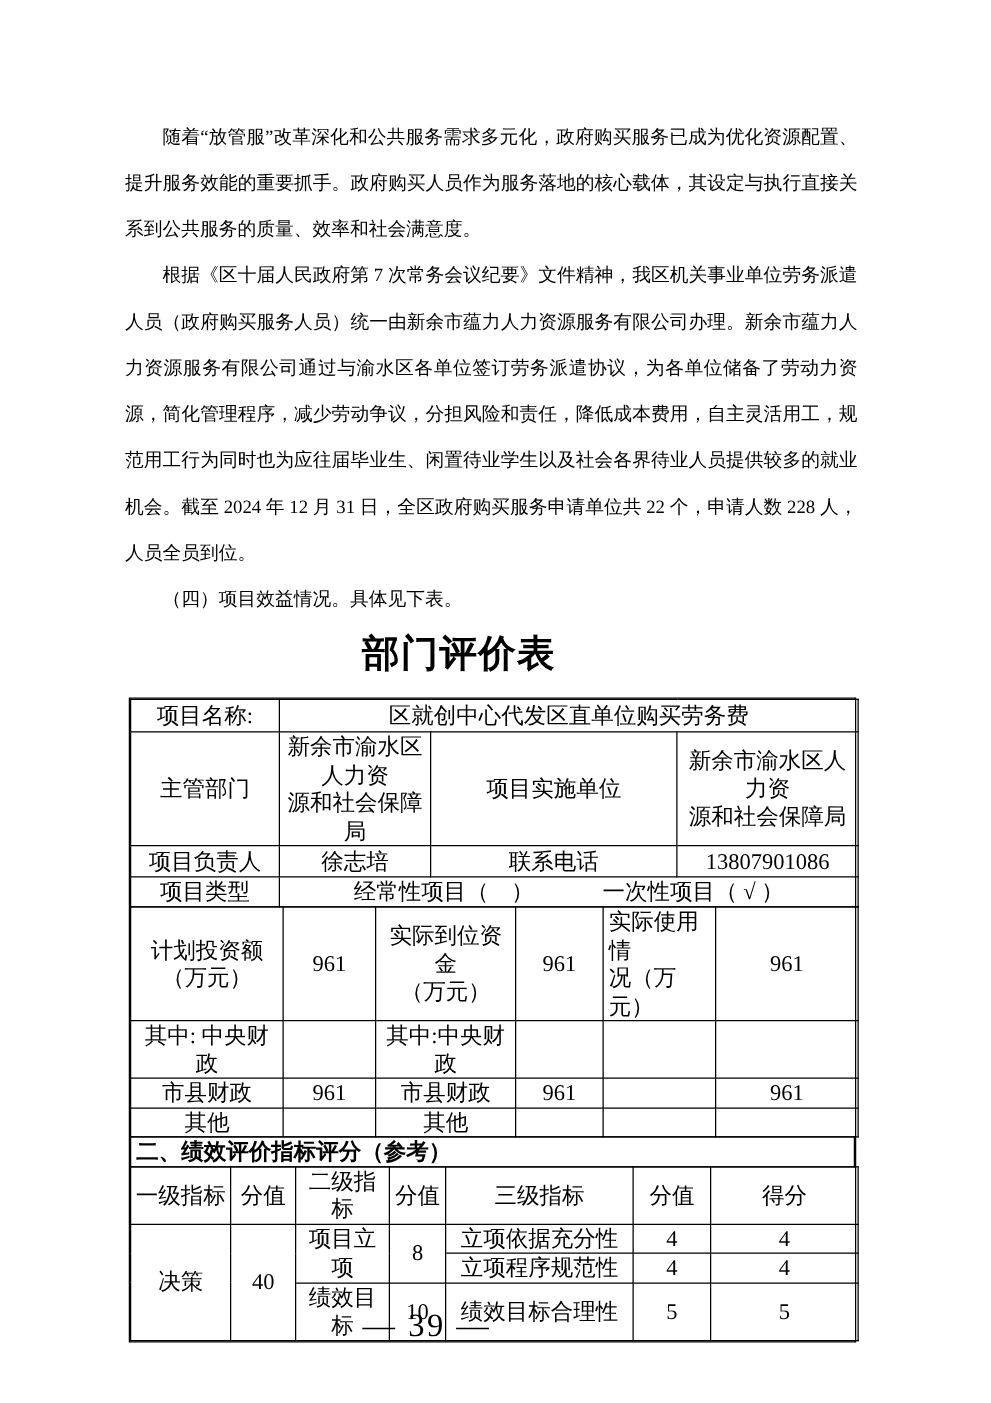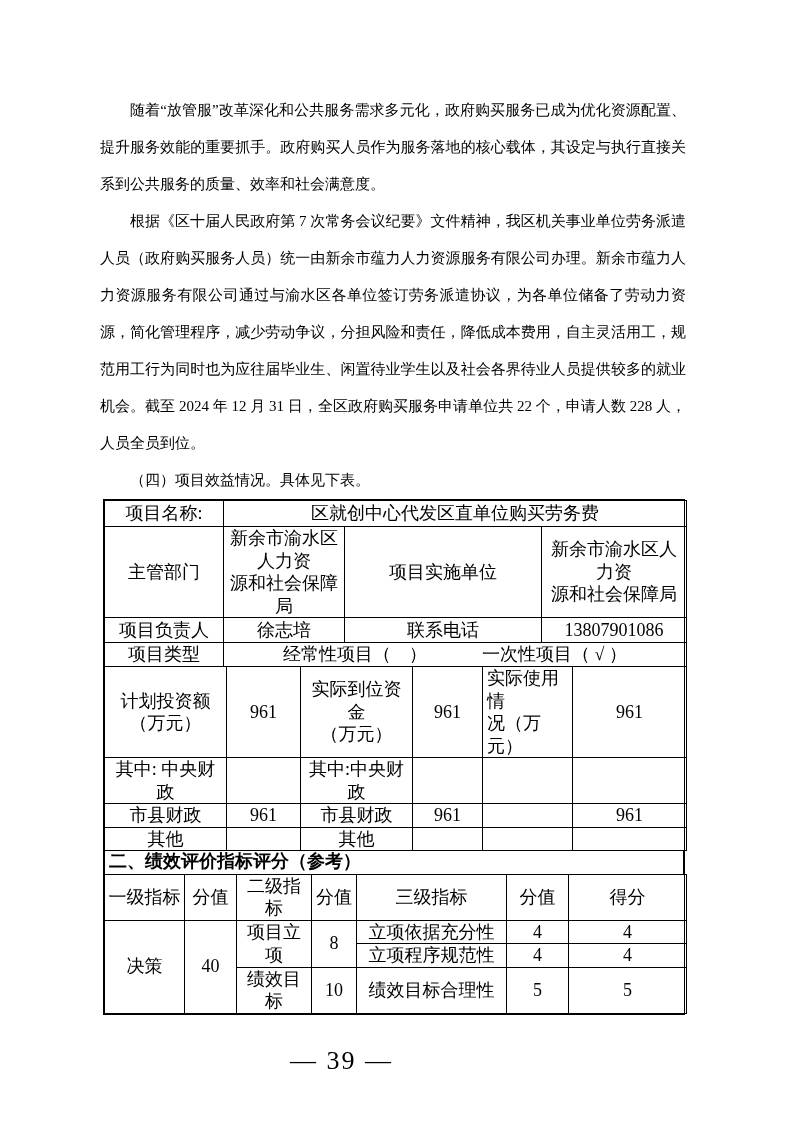--- a/index.html
+++ b/index.html
@@ -55,21 +55,21 @@
   }
   .pre { white-space: pre-line; }
   .pre-left { white-space: pre-line; text-align: left; padding-left: 4px; margin-top: 48px; }
   .h46 { height: 46px; } .h37 { height: 37px; }
   .h26 { height: 26px; } .h25 { height: 25px; } .h24 { height: 24px; }
   .h22 { height: 22px; } .h21 { height: 21px; } .h20 { height: 20px; }
   .type-cell { text-align: center; }
   .type-cell .opt { display: inline-block; }
   .type-cell .opt + .opt { margin-left: 55px; }
   .sec-heading {
-    font-family: Liberation Mono, monospace;
+    font-family: Liberation Sans, sans-serif;
     font-weight: bold;
     text-align: left;
     padding-left: 4px;
   }
   .page-footer {
     position: absolute;
     top: 1046px;
     left: 0; width: 683px;
     text-align: center;
     font-size: 26px;
@@ -78,20 +78,21 @@
 </style>
 </head>
 <body>
 
 <div class="content">
 
   <p class="body-para">随着“放管服”改革深化和公共服务需求多元化，政府购买服务已成为优化资源配置、提升服务效能的重要抓手。政府购买人员作为服务落地的核心载体，其设定与执行直接关系到公共服务的质量、效率和社会满意度。</p>
   <p class="body-para">根据《区十届人民政府第 7 次常务会议纪要》文件精神，我区机关事业单位劳务派遣人员（政府购买服务人员）统一由新余市蕴力人力资源服务有限公司办理。新余市蕴力人力资源服务有限公司通过与渝水区各单位签订劳务派遣协议，为各单位储备了劳动力资源，简化管理程序，减少劳动争议，分担风险和责任，降低成本费用，自主灵活用工，规范用工行为同时也为应往届毕业生、闲置待业学生以及社会各界待业人员提供较多的就业机会。截至 2024 年 12 月 31 日，全区政府购买服务申请单位共 22 个，申请人数 228 人，人员全员到位。</p>
   <p class="body-para">（四）项目效益情况。具体见下表。</p>
 
+  <h1 class="doc-title">部门评价表</h1>
 
   <div class="tablewrap">
 
     <table>
       <colgroup>
           <col style="width:119px">
           <col style="width:121px">
           <col style="width:197px">
           <col style="width:145px">
         </colgroup>

